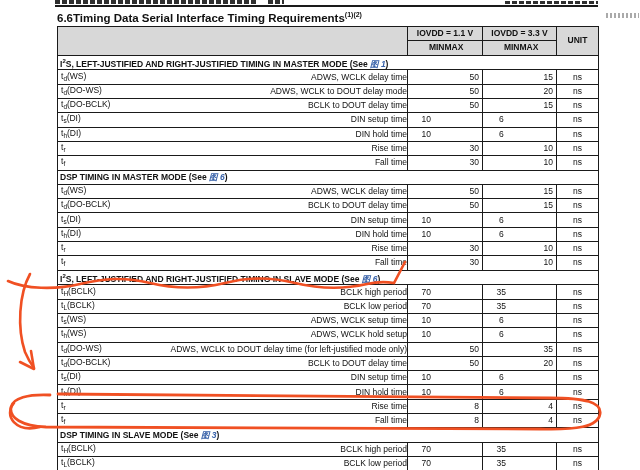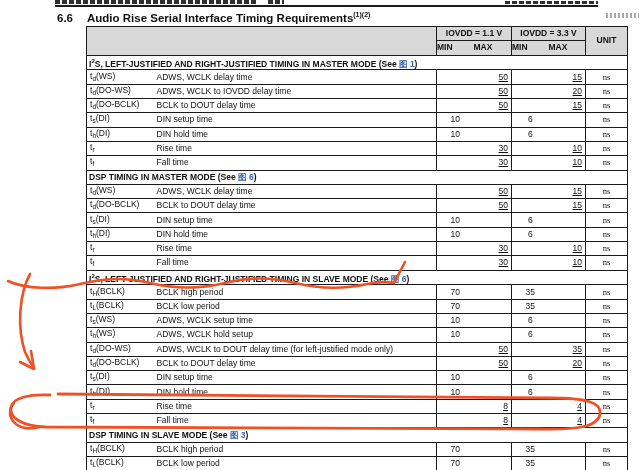--- a/index.html
+++ b/index.html
@@ -12,67 +12,66 @@
   
   .strip{position:absolute;top:0;height:4px;background:repeating-linear-gradient(90deg,#2f2f2f 0 5px,#fff 5px 7px);}
   .strip.s1{left:55px;width:202px;}
   .strip.s2{left:268px;width:16px;}
   .strip.s3{left:505px;width:93px;height:3px;top:1px;}
   .hdr-rule{position:absolute;left:55px;top:5px;width:543px;height:2px;background:#1a1a1a;}
   .dotted-right{position:absolute;left:606px;top:13px;width:33px;height:5px;
     background:repeating-linear-gradient(90deg,#aaa 0 2px,transparent 2px 4px);}
 
   .title{position:absolute;left:57px;top:11px;font-size:11.5px;font-weight:bold;color:#111;white-space:nowrap;}
-  .title .tno{margin-right:14px;}
+  .title .tno{}
   .title sup{font-size:7px;}
 
   table.timing{
     position:absolute;left:57px;top:26px;width:541px;
     border-collapse:collapse;table-layout:fixed;
     font-size:8.5px;color:#111;
     border:1.5px solid #1a1a1a;
-    margin-left:29px;
   }
   .timing th,.timing td{
     border-top:1px solid #1a1a1a;border-bottom:1px solid #1a1a1a;
     padding:0;height:13.3px;line-height:11px;vertical-align:middle;
     overflow:hidden;white-space:nowrap;
   }
   .timing th{background:var(--thbg);font-weight:bold;font-size:8.5px;text-align:center;}
   th.blank{border-right:1px solid #1a1a1a;}
   th.grp{border-right:1px solid #1a1a1a;}
   th.unith{}
-  th.mmin{text-align:left;}
+  th.mmin{text-align:right;}
   th.mmax{text-align:left;padding-right:3px;}
   th.mmax.gr{border-right:1px solid #1a1a1a;}
 
   td.sym{padding-left:3px;text-align:left;}
   td.sym sub{font-size:6.5px;vertical-align:-2px;}
-  td.desc{padding-left:2px;text-align:left;border-right:1px solid #1a1a1a;}
+  td.desc{padding-left:2px;text-align:right;border-right:1px solid #1a1a1a;}
   td.vmin{text-align:center;}
-  td.vmax{text-align:right;padding-right:3px;text-decoration:underline;}
+  td.vmax{text-align:right;padding-right:3px;}
   td.vmax.gr{border-right:1px solid #1a1a1a;}
-  td.unit{text-align:center;font-family:Liberation Serif, serif;}
+  td.unit{text-align:center;}
   tr.secrow td{font-weight:bold;padding-left:2px;text-align:left;}
   tr.secrow td sup{font-size:6px;}
-  .figlink{color:var(--link);}
+  .figlink{color:var(--link);font-style:italic;}
 
   svg.marks{position:absolute;left:0;top:0;z-index:10;pointer-events:none;}
 </style>
 </head>
 <body>
 
 <div class="strip s1"></div>
 <div class="strip s2"></div>
 <div class="strip s3"></div>
 <div class="hdr-rule"></div>
 <div class="dotted-right"></div>
 
 <div class="title">
-  <span class="tno">6.6</span><span>Audio Rise Serial Interface Timing Requirements</span><sup>(1)(2)</sup>
+  <span class="tno">6.6</span><span>Timing Data Serial Interface Timing Requirements</span><sup>(1)(2)</sup>
 </div>
 
 <table class="timing">
   <colgroup>
     <col style="width:68px">
       <col style="width:282px">
     <col style="width:37px">
       <col style="width:38px">
     <col style="width:37px">
       <col style="width:37px">
@@ -100,21 +99,21 @@
         <td class="sym">t<sub>d</sub>(WS)</td>
         <td class="desc">ADWS, WCLK delay time</td>
         <td class="vmin"></td>
         <td class="vmax gr">50</td>
         <td class="vmin"></td>
         <td class="vmax gr">15</td>
         <td class="unit">ns</td>
       </tr>
       <tr>
         <td class="sym">t<sub>d</sub>(DO-WS)</td>
-        <td class="desc">ADWS, WCLK to IOVDD delay time</td>
+        <td class="desc">ADWS, WCLK to DOUT delay mode</td>
         <td class="vmin"></td>
         <td class="vmax gr">50</td>
         <td class="vmin"></td>
         <td class="vmax gr">20</td>
         <td class="unit">ns</td>
       </tr>
       <tr>
         <td class="sym">t<sub>d</sub>(DO-BCLK)</td>
         <td class="desc">BCLK to DOUT delay time</td>
         <td class="vmin"></td>

